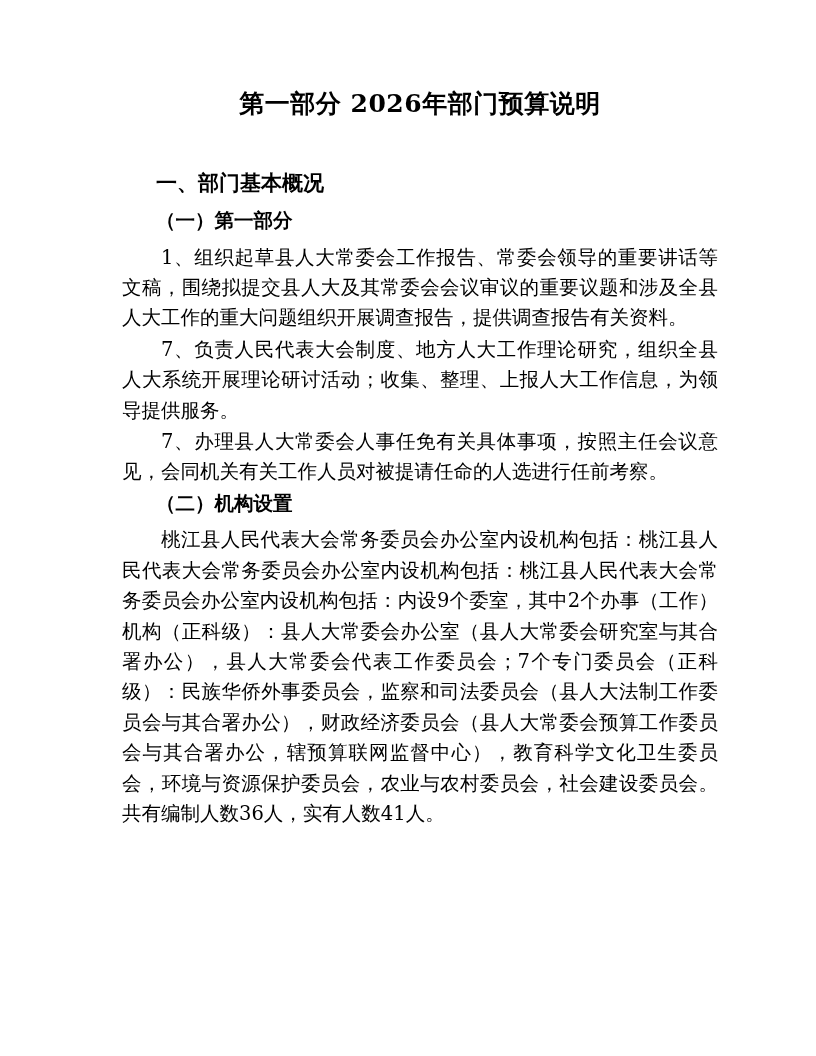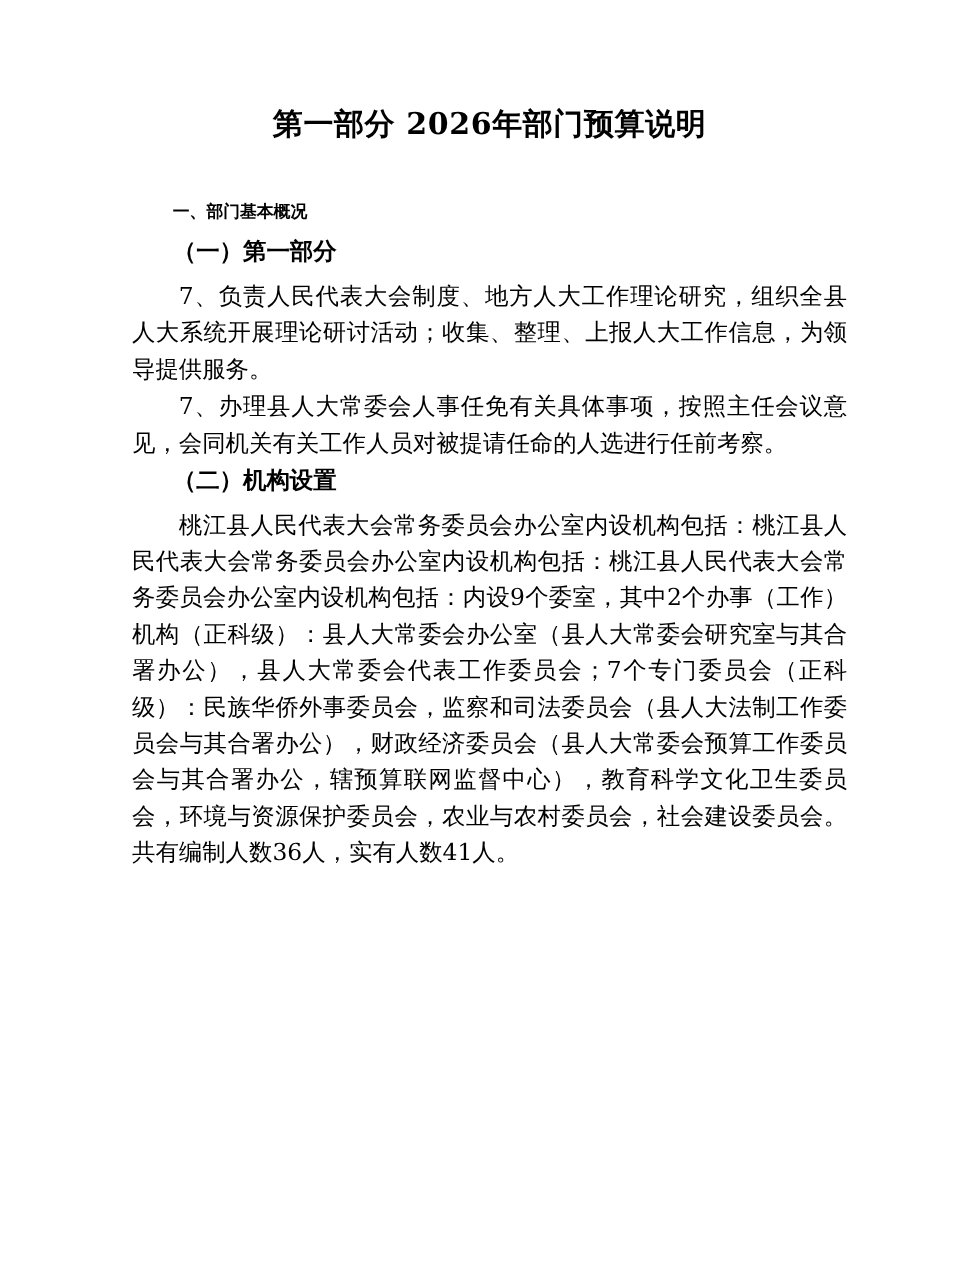--- a/index.html
+++ b/index.html
@@ -14,37 +14,37 @@
     background: #ffffff;
     position: relative;
     box-sizing: border-box;
     padding: 0;
     font-family: "DejaVu Serif", "Liberation Serif", serif;
     color: #000000;
     overflow: hidden;
   }
   .content {
     position: absolute;
-    left: 110px;
+    left: 122px;
     top: 86px;
     width: 596px;
   }
   .doc-title {
     font-family: "DejaVu Serif", "Liberation Serif", serif;
     font-weight: bold;
     font-size: 25px;
     text-align: center;
     letter-spacing: 0.5px;
     margin: 0 0 46px 0;
     line-height: 1.4;
   }
   .h2 {
     font-family: "DejaVu Serif", "Liberation Serif", serif;
     font-weight: bold;
-    font-size: 14px;
+    font-size: 21px;
     margin: 0 0 7px 0;
     text-indent: 34px;
     line-height: 1.52;
   }
   .h3 {
     font-family: "DejaVu Serif", "Liberation Serif", serif;
     font-weight: bold;
     font-size: 19.5px;
     margin: 0 0 7px 0;
     text-indent: 34px;
@@ -68,20 +68,21 @@
 <body>
 
 <div class="page">
   <div class="content">
 
     <h1 class="doc-title">第一部分  2026年部门预算说明</h1>
 
     <div class="h2">一、部门基本概况</div>
     <div class="h3">（一）第一部分</div>
 
+    <p class="body-par">1、组织起草县人大常委会工作报告、常委会领导的重要讲话等文稿，围绕拟提交县人大及其常委会会议审议的重要议题和涉及全县人大工作的重大问题组织开展调查报告，提供调查报告有关资料。</p>
     <p class="body-par">7、负责人民代表大会制度、地方人大工作理论研究，组织全县人大系统开展理论研讨活动；收集、整理、上报人大工作信息，为领导提供服务。</p>
     <p class="body-par">7、办理县人大常委会人事任免有关具体事项，按照主任会议意见，会同机关有关工作人员对被提请任命的人选进行任前考察。</p>
 
     <div class="h3">（二）机构设置</div>
 
     <p class="body-par tight">桃江县人民代表大会常务委员会办公室内设机构包括：桃江县人民代表大会常务委员会办公室内设机构包括：桃江县人民代表大会常务委员会办公室内设机构包括：内设9个委室，其中2个办事（工作）机构（正科级）：县人大常委会办公室（县人大常委会研究室与其合署办公），县人大常委会代表工作委员会；7个专门委员会（正科级）：民族华侨外事委员会，监察和司法委员会（县人大法制工作委员会与其合署办公），财政经济委员会（县人大常委会预算工作委员会与其合署办公，辖预算联网监督中心），教育科学文化卫生委员会，环境与资源保护委员会，农业与农村委员会，社会建设委员会。共有编制人数36人，实有人数41人。</p>
 
   </div>
 </div>
 

